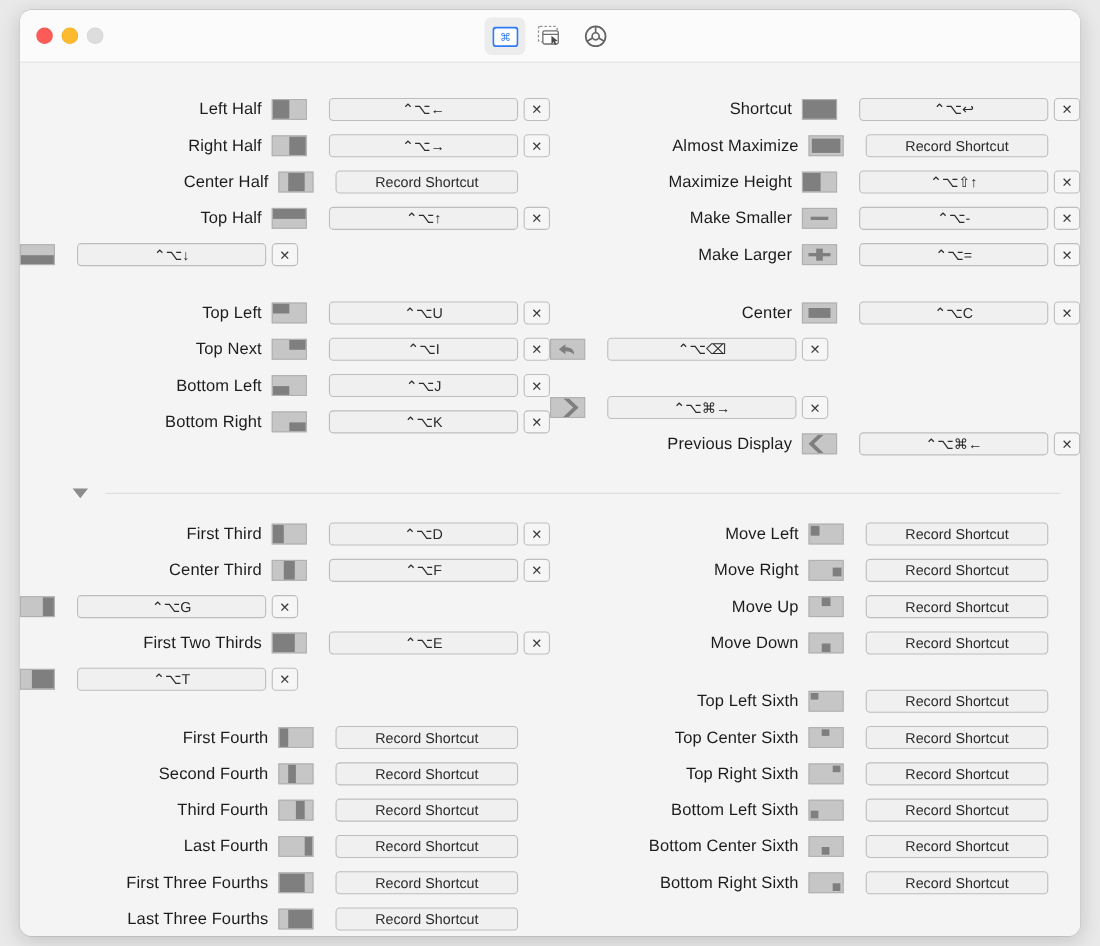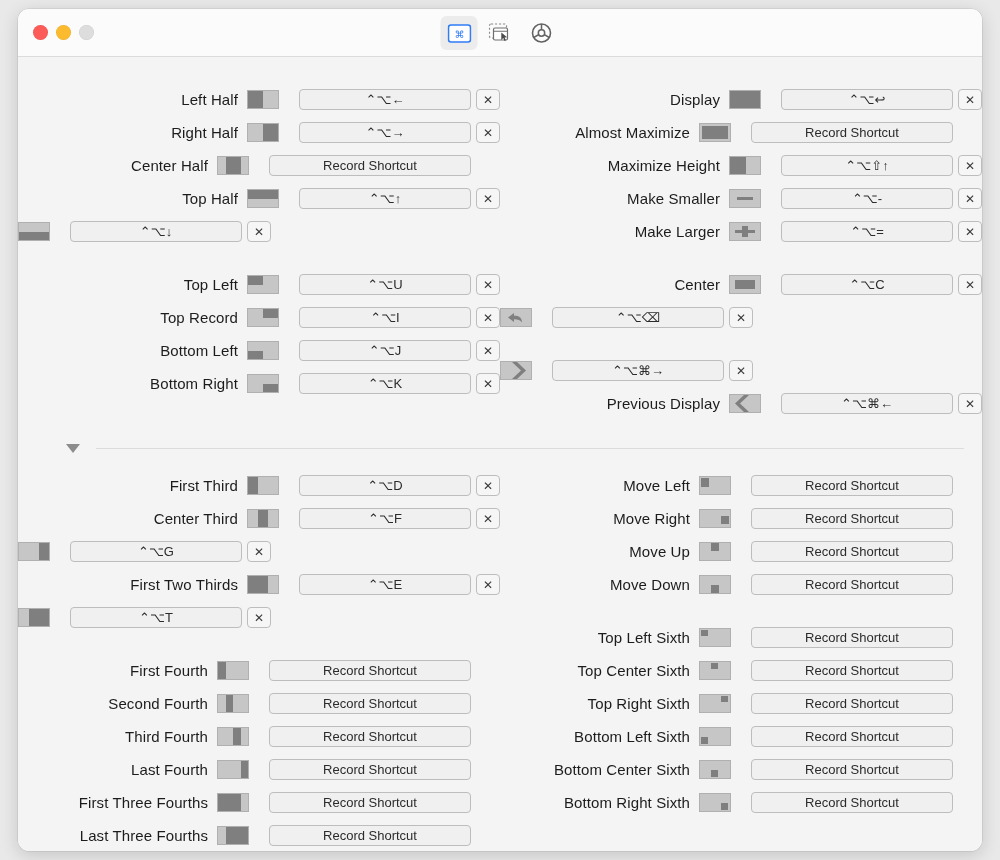--- a/index.html
+++ b/index.html
@@ -127,21 +127,21 @@
     background: #f0f0f0;
     display: flex;
     align-items: center;
     justify-content: center;
     font-size: 13px;
     color: #2b2b2b;
     cursor: default;
     white-space: nowrap;
   }
   .shortcut-field.has-key { width: 172px; }
-  .shortcut-field.record  { width: 202px; font-size: 13px; }
+  .shortcut-field.record  { width: 166px; font-size: 13px; }
   .clear-btn {
     width: 24px;
     height: 21px;
     margin-left: 5px;
     border: 1px solid #bdbdbd;
     border-radius: 4px;
     background: #f6f6f6;
     display: flex;
     align-items: center;
     justify-content: center;
@@ -271,21 +271,21 @@
       <div class="row-label">Top Left</div>
       <div class="thumb">
                 <i style="left:0px;top:0px;width:15px;height:8.5px"></i>
               </div>
       <div class="ctl">
                 <div class="shortcut-field has-key">⌃⌥U</div>
        <div class="clear-btn">✕</div>
               </div>
     </div>
             <div class="row">
-      <div class="row-label">Top Record</div>
+      <div class="row-label">Top Next</div>
       <div class="thumb">
                 <i style="left:15px;top:0px;width:15px;height:8.5px"></i>
               </div>
       <div class="ctl">
                 <div class="shortcut-field has-key">⌃⌥I</div>
        <div class="clear-btn">✕</div>
               </div>
     </div>
             <div class="row">
       <div class="row-label">Bottom Left</div>
@@ -305,21 +305,21 @@
       <div class="ctl">
                 <div class="shortcut-field has-key">⌃⌥K</div>
        <div class="clear-btn">✕</div>
               </div>
     </div>
           </div>
         </div>
       <div class="col">
           <div class="group">
             <div class="row">
-      <div class="row-label">Display</div>
+      <div class="row-label">Shortcut</div>
       <div class="thumb">
                 <i style="left:0px;top:0px;width:30px;height:17px"></i>
               </div>
       <div class="ctl">
                 <div class="shortcut-field has-key">⌃⌥↩</div>
        <div class="clear-btn">✕</div>
               </div>
     </div>
             <div class="row">
       <div class="row-label">Almost Maximize</div>

